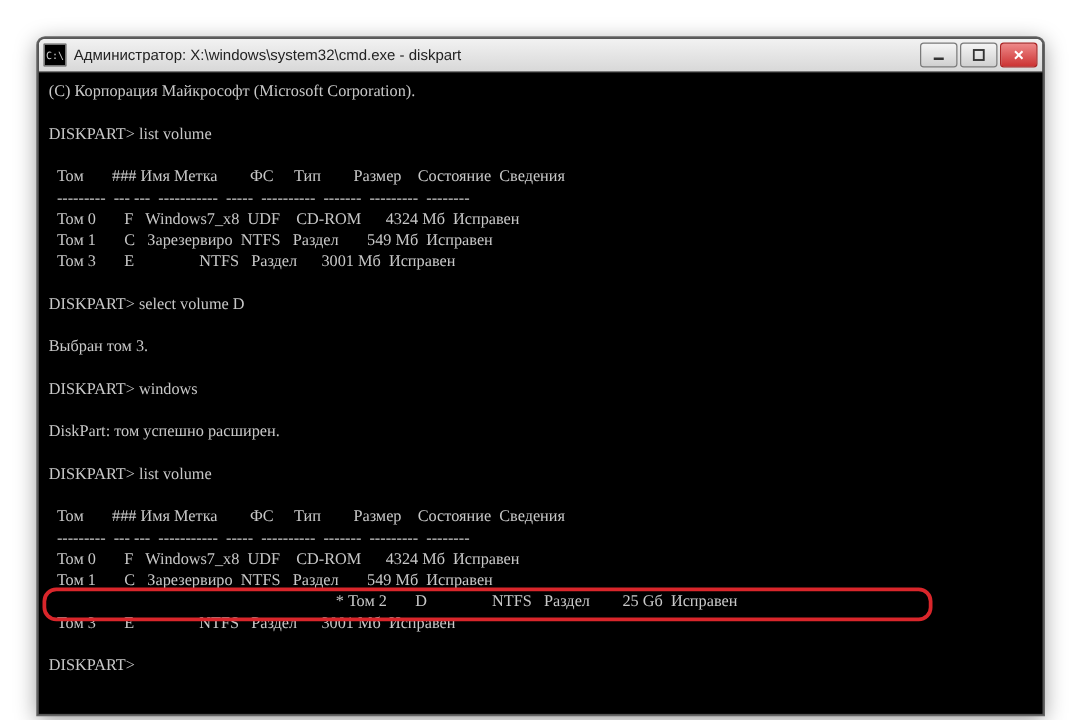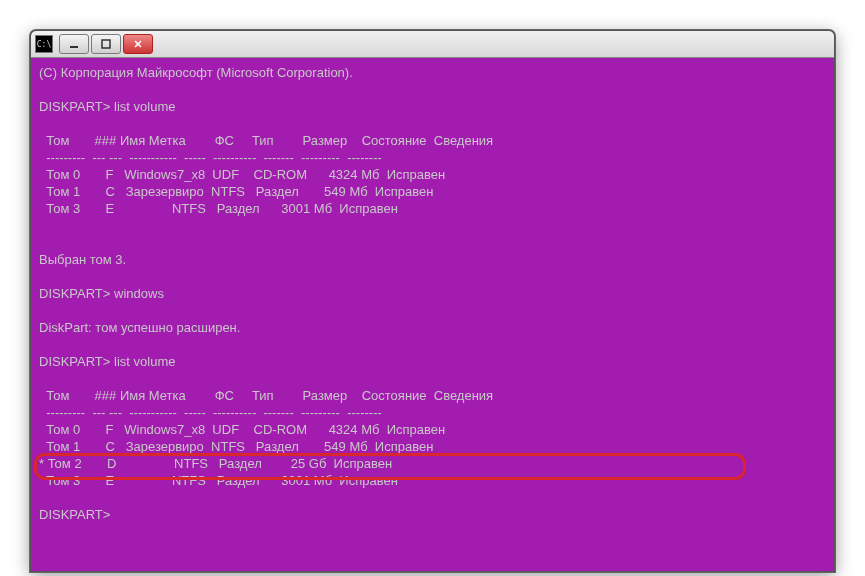--- a/index.html
+++ b/index.html
@@ -67,53 +67,55 @@
     justify-content: center;
     font-size: 10px;
     color: #333;
   }
   .win-btn.close {
     background: linear-gradient(#e88,#c33);
     color: #fff;
     border-color: #a22;
   }
   .terminal {
-    background: #a21caf;
+    background: #000000;
     color: #c8c8c8;
-    font-family: Liberation Sans, sans-serif;
+    font-family: Liberation Serif, serif;
     font-size: 13px;
     line-height: 17px;
     padding: 6px 8px 8px 8px;
     height: calc(100% - 26px);
     box-sizing: border-box;
     overflow: hidden;
     position: relative;
   }
   .line { white-space: pre; }
   .highlight-wrap {
     position: relative;
+    text-align: center;
   }
   .highlight-frame {
     position: absolute;
     left: -5px;
     right: 80px;
     top: -2px;
     height: 21px;
     border: 3px solid #d9262b;
     border-radius: 11px;
     pointer-events: none;
   }
   .sk { letter-spacing: 0; }
 </style>
 </head>
 <body>
 
 <div class="window">
   <div class="titlebar">
     <div class="app-icon">C:\</div>
+    <div class="title-text">Администратор: X:\windows\system32\cmd.exe - diskpart</div>
     <div class="win-controls">
       <div class="win-btn">
         <svg width="10" height="10" viewBox="0 0 10 10">
             <rect x="1" y="7" width="8" height="2" fill="#333"></rect>
           </svg>
       </div>
       <div class="win-btn">
         <svg width="10" height="10" viewBox="0 0 10 10">
             <rect x="1" y="1" width="8" height="8" fill="none" stroke="#333" stroke-width="1.5"></rect>
           </svg>
@@ -132,20 +134,21 @@
     <div class="line"><span>DISKPART&gt;</span> <span>list volume</span></div>
     <div class="line"> </div>
     <div class="line sk" id="hdr1">  Том       ### Имя Метка        ФС     Тип        Размер    Состояние  Сведения</div>
     <div class="line sk" id="dash1">  ---------  --- ---  -----------  -----  ----------  -------  ---------  --------</div>
     <div id="rows1">
         <div class="line sk">  Том 0       F   Windows7_x8  UDF    CD-ROM      4324 Мб  Исправен  </div>
         <div class="line sk">  Том 1       C   Зарезервиро  NTFS   Раздел       549 Мб  Исправен  </div>
         <div class="line sk">  Том 3       E                NTFS   Раздел      3001 Мб  Исправен  </div>
       </div>
     <div class="line"> </div>
+    <div class="line"><span>DISKPART&gt;</span> <span>select volume D</span></div>
     <div class="line"> </div>
     <div class="line">Выбран том 3.</div>
     <div class="line"> </div>
     <div class="line"><span>DISKPART&gt;</span> <span>windows</span></div>
     <div class="line"> </div>
     <div class="line">DiskPart: том успешно расширен.</div>
     <div class="line"> </div>
     <div class="line"><span>DISKPART&gt;</span> <span>list volume</span></div>
     <div class="line"> </div>
     <div class="line sk" id="hdr2">  Том       ### Имя Метка        ФС     Тип        Размер    Состояние  Сведения</div>

